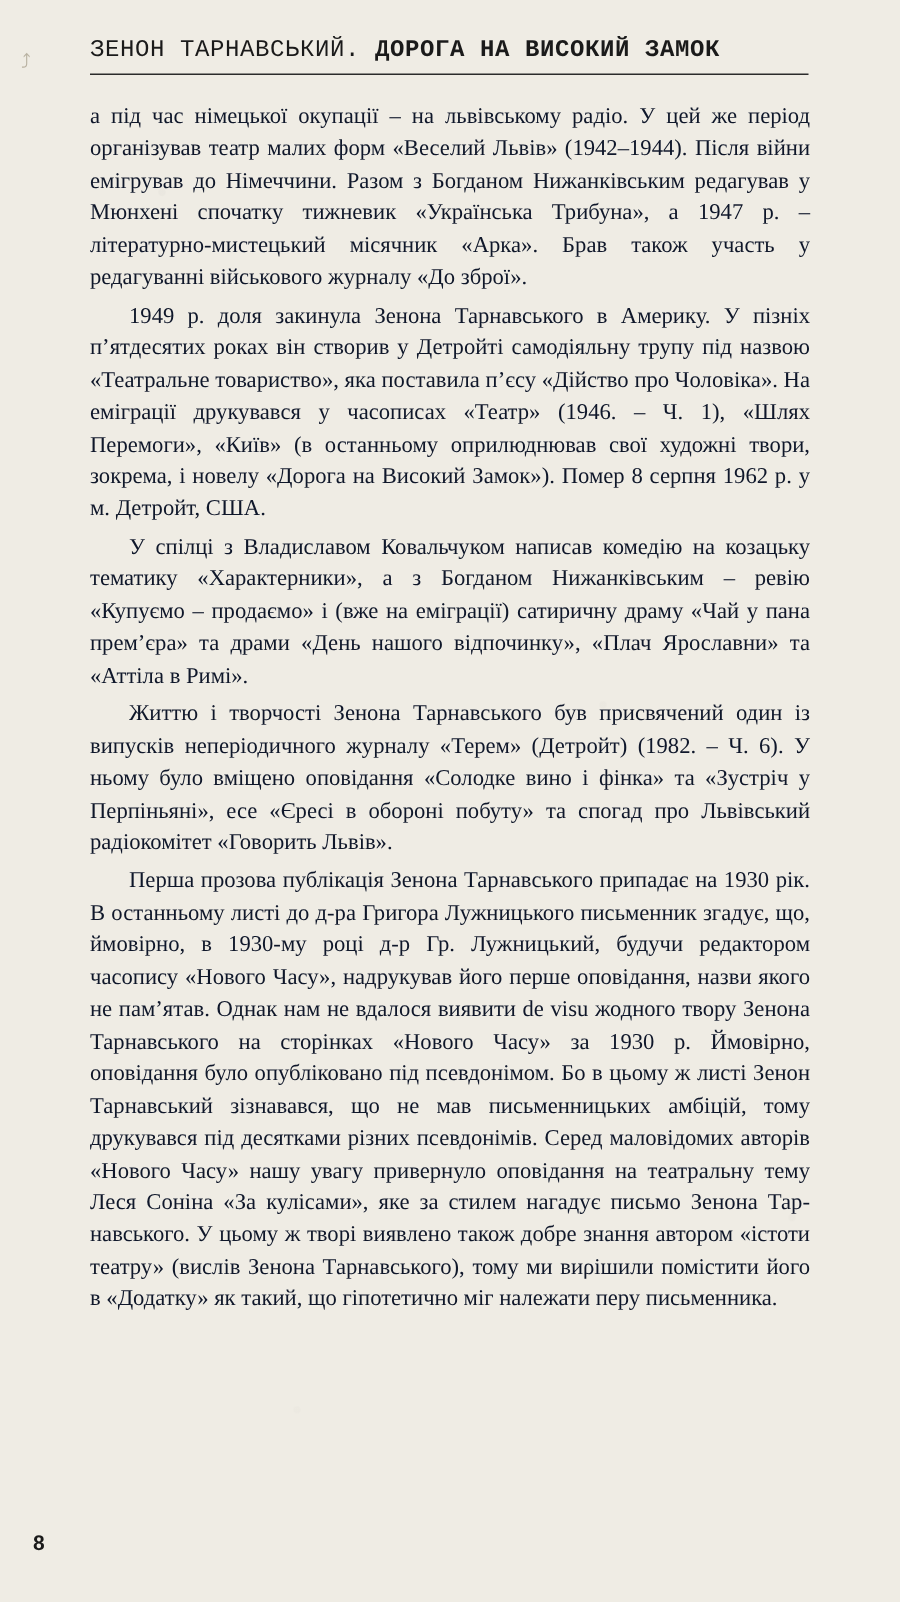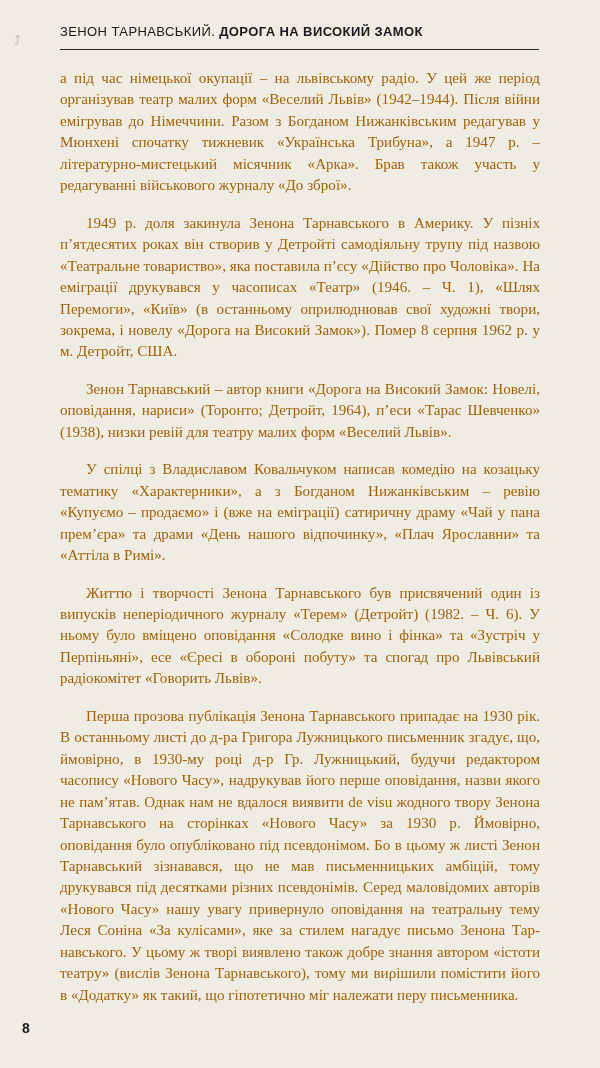--- a/index.html
+++ b/index.html
@@ -47,22 +47,22 @@
   header.running-head {
     position: absolute;
     left: 60px;
     top: 24px;
     width: 480px;
     height: 26px;
     display: flex;
     align-items: flex-start;
   }
   .running-head-text {
-    font-family: Liberation Sans, sans-serif;
-    font-size: 13px;
+    font-family: Liberation Mono, monospace;
+    font-size: 16px;
     letter-spacing: 0.4px;
     color: #1a1a1a;
   }
   .running-head-text .small-caps {
     font-weight: normal;
   }
   .running-head-text .bold {
     font-weight: bold;
   }
   .rule {
@@ -79,27 +79,27 @@
     top: 68px;
     width: 480px;
   }
   p.para {
     margin: 0;
     font-size: 15.1px;
     line-height: 21.45px;
     text-align: justify;
     text-indent: 26px;
     hyphens: manual;
-    color: #a16207;
+    color: #0f172a;
   }
   p.para.no-indent {
     text-indent: 0;
   }
   p.para + p.para {
-    margin-top: 16px;
+    margin-top: 4px;
   }
   .folio {
     position: absolute;
     left: 22px;
     top: 1020px;
     font-family: "Liberation Sans", sans-serif;
     font-weight: bold;
     font-size: 14px;
     color: #1a1a1a;
   }
@@ -117,20 +117,19 @@
       <span class="small-caps">ЗЕНОН ТАРНАВСЬКИЙ.</span>
       <span class="bold">ДОРОГА НА ВИСОКИЙ ЗАМОК</span>
     </div>
   </header>
 
   <div class="rule"></div>
 
   <main class="body-col">
     <p class="para no-indent">а під час німецької окупації – на львівському радіо. У цей же пері­од організував театр малих форм «Веселий Львів» (1942–1944). Після війни емігрував до Німеччини. Разом з Богданом Нижан­ківським редагував у Мюнхені спочатку тижневик «Українська Трибуна», а 1947 р. – літературно-мистецький місячник «Арка». Брав також участь у редагуванні військового журналу «До зброї».</p>
     <p class="para">1949 р. доля закинула Зенона Тарнавського в Америку. У пізніх п’ятдесятих роках він створив у Детройті самодіяльну трупу під назвою «Театральне товариство», яка поставила п’єсу «Дійство про Чоловіка». На еміграції друкувався у часописах «Театр» (1946. – Ч. 1), «Шлях Перемоги», «Київ» (в останньому оприлюднював свої художні твори, зокрема, і новелу «Дорога на Високий Замок»). По­мер 8 серпня 1962 р. у м. Детройт, США.</p>
-    <p class="para">Зенон Тарнавський – автор книги «Дорога на Високий Замок: Новелі, оповідання, нариси» (Торонто; Детройт, 1964), п’еси «Та­рас Шевченко» (1938), низки ревій для театру малих форм «Весел­ий Львів».</p>
     <p class="para">У спілці з Владиславом Ковальчуком написав комедію на ко­зацьку тематику «Характерники», а з Богданом Нижанківським – ревію «Купуємо – продаємо» і (вже на еміграції) сатиричну драму «Чай у пана прем’єра» та драми «День нашого відпочинку», «Плач Ярославни» та «Аттіла в Римі».</p>
     <p class="para">Життю і творчості Зенона Тарнавського був присвячений один із випусків неперіодичного журналу «Терем» (Детройт) (1982. – Ч. 6). У ньому було вміщено оповідання «Солодке вино і фінка» та «Зустріч у Перпіньяні», есе «Єресі в обороні побуту» та спогад про Львівський радіокомітет «Говорить Львів».</p>
     <p class="para">Перша прозова публікація Зенона Тарнавського припадає на 1930 рік. В останньому листі до д-ра Григора Лужницького пись­менник згадує, що, ймовірно, в 1930-му році д-р Гр. Лужницький, будучи редактором часопису «Нового Часу», надрукував його перше оповідання, назви якого не пам’ятав. Однак нам не вдалося виявити de visu жодного твору Зенона Тарнавського на сторінках «Нового Часу» за 1930 р. Ймовірно, оповідання було опубліковано під псевдонімом. Бо в цьому ж листі Зенон Тарнавський зізна­вався, що не мав письменницьких амбіцій, тому друкувався під десятками різних псевдонімів. Серед маловідомих авторів «Нового Часу» нашу увагу привернуло оповідання на театральну тему Леся Соніна «За кулісами», яке за стилем нагадує письмо Зенона Тар­навського. У цьому ж творі виявлено також добре знання авто­ром «істоти театру» (вислів Зенона Тарнавського), тому ми виρі­шили помістити його в «Додатку» як такий, що гіпотетично міг належати перу письменника.</p>
   </main>
 
   <div class="folio">8</div>
 </div>
 
 </body></html>

